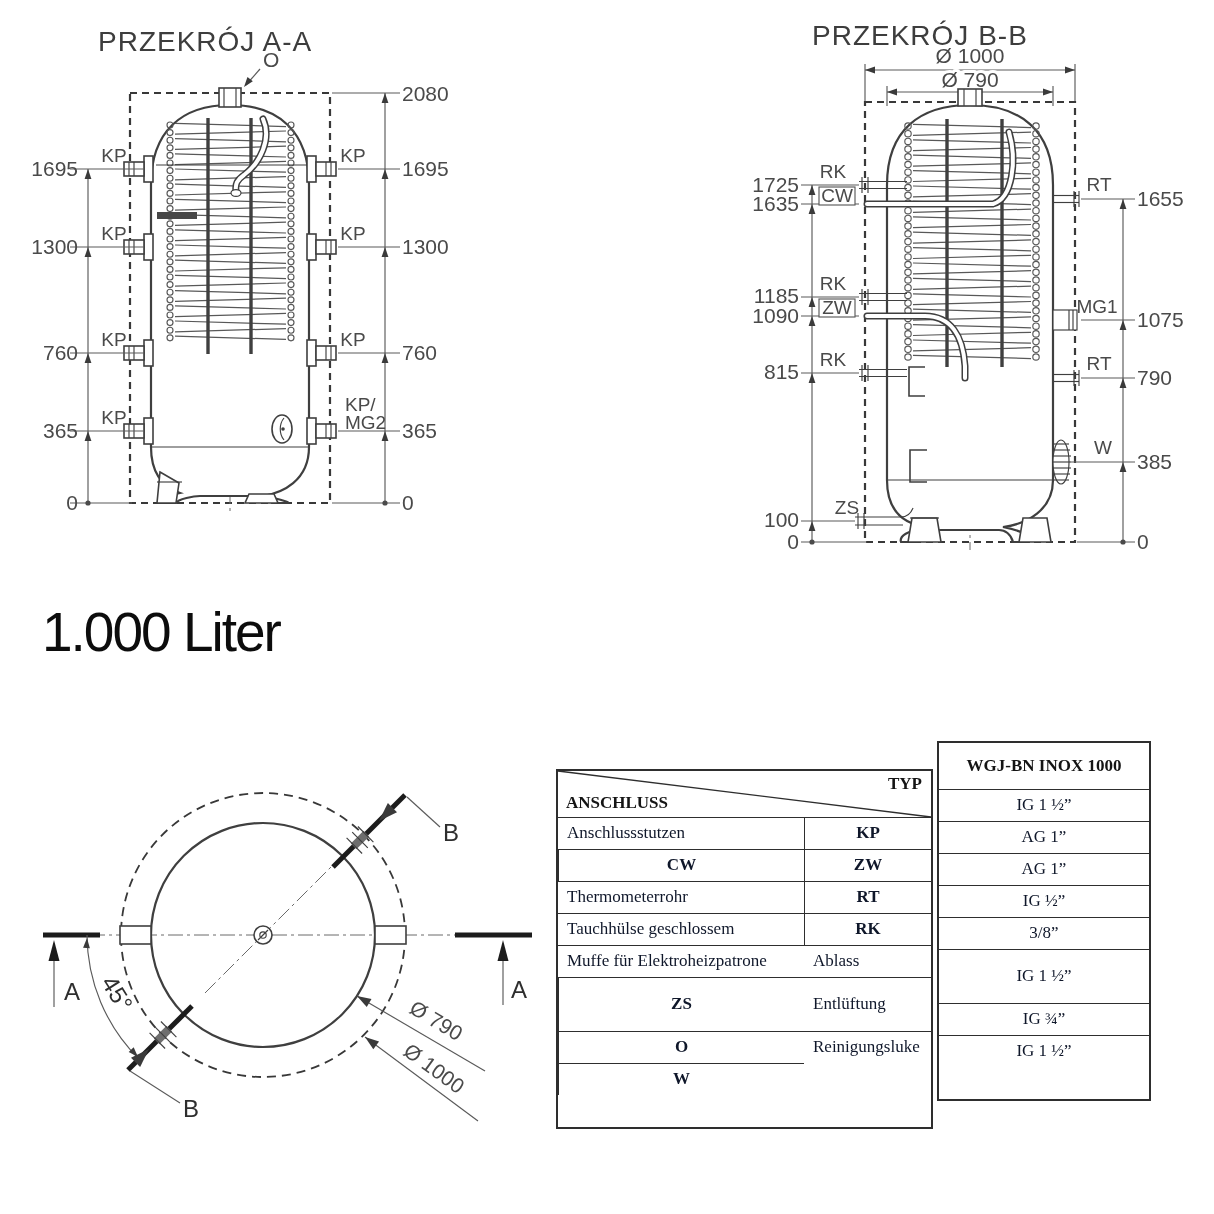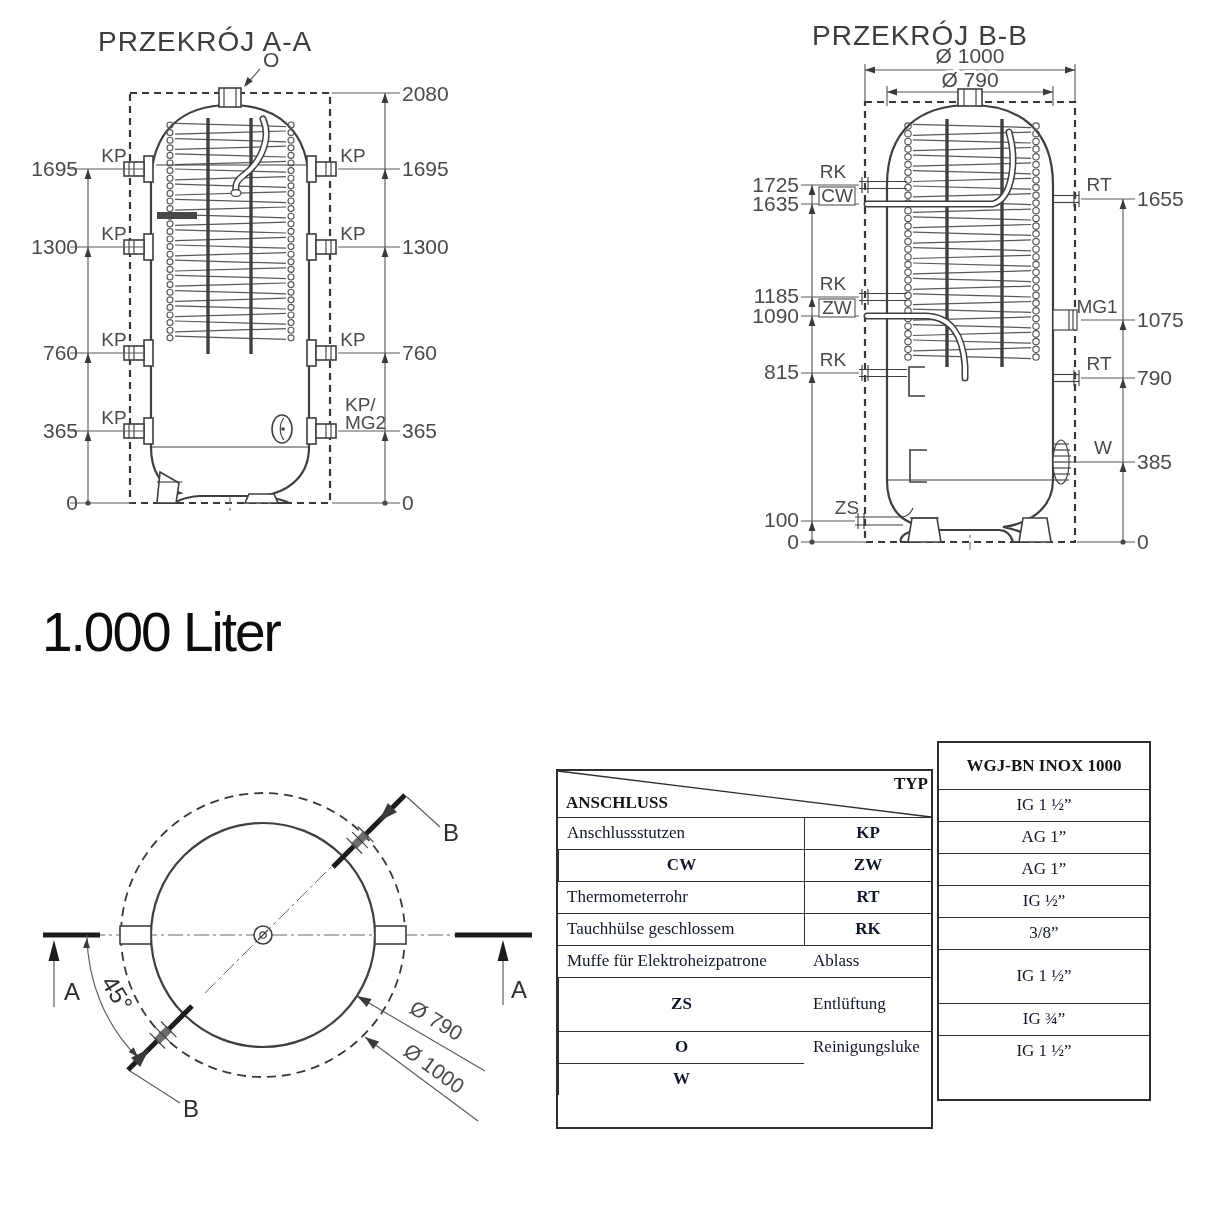--- a/index.html
+++ b/index.html
@@ -37,21 +37,21 @@
   #tblLeft{left:556px;top:769px;grid-template-columns:246px 127px;}
   #tblRight{left:937px;top:741px;grid-template-columns:210px;}
   .c{border-top:1.5px solid #2e2e2e;font-family:Liberation Serif, serif;
      font-size:17px;color:#0f172a;display:flex;align-items:center;line-height:1.2;}
   .c.name{padding:0 6px 0 9px;}
   .c.code{border-left:1.5px solid #2e2e2e;justify-content:center;font-weight:bold;}
   .c.val{justify-content:center;}
   .hd{grid-column:1/-1;position:relative;border-top:none;
       font-family:"Liberation Serif",serif;font-size:17px;font-weight:bold;color:#141414;}
   .hd .diag{position:absolute;left:0;top:0;width:100%;height:100%;}
-  .hd .typ{position:absolute;top:3px;right:3px;}
+  .hd .typ{position:absolute;top:3px;right:9px;}
   .hd .ans{position:absolute;left:8px;bottom:4px;margin-top:19px;}
   .hdr-model{display:flex;align-items:center;justify-content:center;width:100%;height:100%;}
 </style>
 </head>
 <body>
 
 <div id="stage">
 
   <div class="abs drawtitle" style="left:98px;top:26px;">PRZEKRÓJ A-A</div>
 

